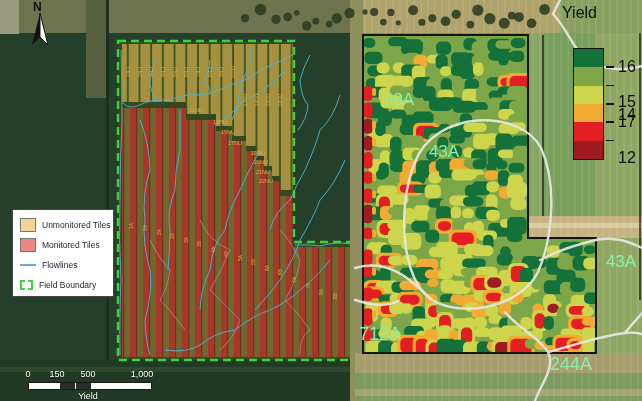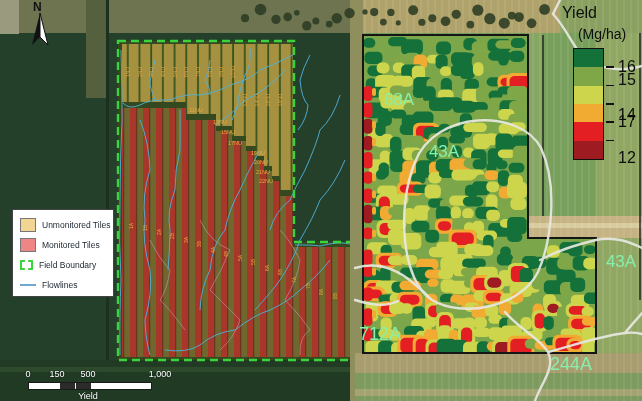--- a/index.html
+++ b/index.html
@@ -561,62 +561,61 @@
   <div id="legend-items">
         <div class="legend-row">
           <div class="legend-swatch fill" style="background: rgb(242, 213, 147);"></div>
           <div class="legend-label">Unmonitored Tiles</div>
         </div>
         <div class="legend-row">
           <div class="legend-swatch fill" style="background: rgb(239, 133, 133);"></div>
           <div class="legend-label">Monitored Tiles</div>
         </div>
         <div class="legend-row">
+          <div class="legend-swatch line" style="background: rgb(111, 169, 210);"></div>
+          <div class="legend-label">Flowlines</div>
+        </div>
+        <div class="legend-row">
           <div class="legend-swatch dashed"></div>
           <div class="legend-label">Field Boundary</div>
-        </div>
-        <div class="legend-row">
-          <div class="legend-swatch line" style="background: rgb(111, 169, 210);"></div>
-          <div class="legend-label">Flowlines</div>
         </div>
       </div>
 </div>
 
 <div class="scalebar">
   <div id="scalebar-ticks">
         <div class="tick" style="left: 4px;">0</div>
         <div class="tick" style="left: 33px;">150</div>
         <div class="tick" style="left: 64px;">500</div>
-        <div class="tick" style="left: 136px;">1,000</div>
+        <div class="tick" style="left: 118px;">1,000</div>
       </div>
   <div class="bar">
     <div class="seg" style="width:31px;background:#fff;"></div>
     <div class="seg" style="width:15px;background:#2b2b2b;border-right:1px solid #eee;"></div>
     <div class="seg" style="width:15px;background:#2b2b2b;"></div>
     <div class="seg" style="flex:1;background:#fff;"></div>
   </div>
   <div class="unit">Yield</div>
 </div>
 
 <div class="yield-legend">
   <div class="yield-title">Yield</div>
-  <div class="yield-subtitle">(Mg/ha)</div>
   <div class="yield-bar" id="yield-bar">
         <div class="yield-class" style="height: 18.3333px; background: rgb(21, 113, 58);"></div>
         <div class="yield-class" style="height: 18.3333px; background: rgb(127, 166, 71);"></div>
         <div class="yield-class" style="height: 18.3333px; background: rgb(205, 213, 77);"></div>
         <div class="yield-class" style="height: 18.3333px; background: rgb(242, 171, 50);"></div>
         <div class="yield-class" style="height: 18.3333px; background: rgb(228, 31, 36);"></div>
         <div class="yield-class" style="height: 18.3333px; background: rgb(158, 28, 33);"></div>
       </div>
   <div id="yield-ticks">
         <div class="yield-tick-line" style="top: 64.3333px;"></div>
         <div class="yield-tick-label" style="top: 56.3333px;">16</div>
         <div class="yield-tick-line" style="top: 82.6667px;"></div>
-        <div class="yield-tick-label" style="top: 69px;">15</div>
+        <div class="yield-tick-label" style="top: 91px;">15</div>
         <div class="yield-tick-line" style="top: 101px;"></div>
         <div class="yield-tick-label" style="top: 76px; margin-top: 28px;">14</div>
         <div class="yield-tick-line" style="top: 119.333px;"></div>
         <div class="yield-tick-label" style="top: 111.333px;">17</div>
         <div class="yield-tick-line" style="top: 137.667px;"></div>
         <div class="yield-tick-label" style="top: 147px;">12</div>
       </div>
 </div>
 
 <div id="field-labels">

